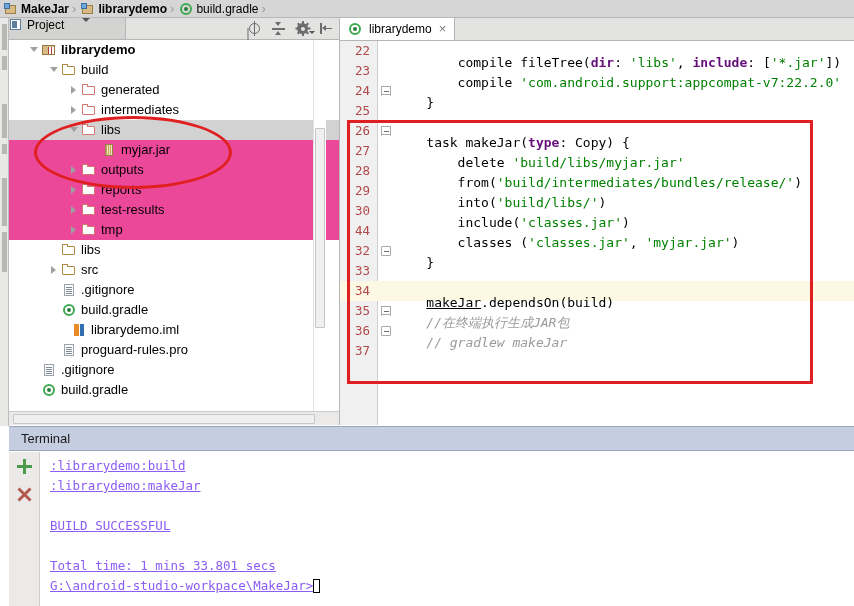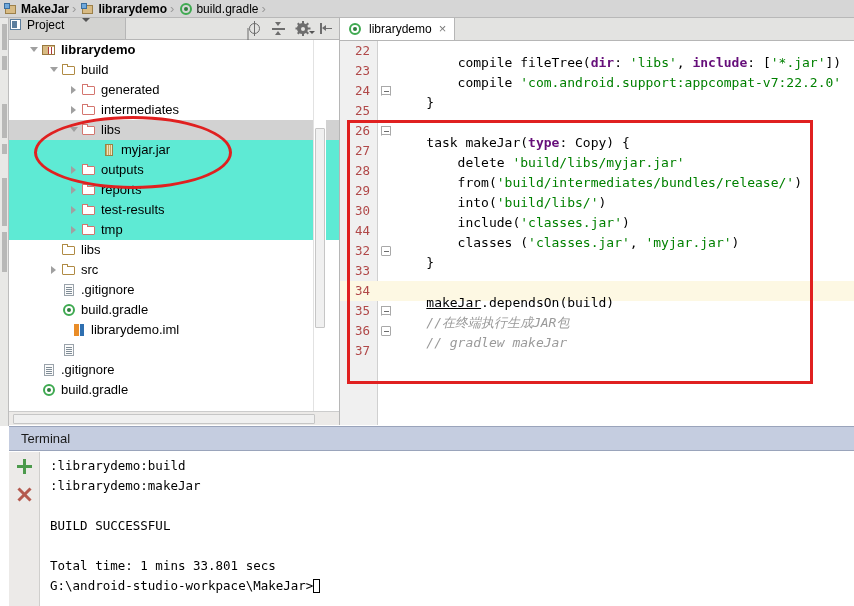--- a/index.html
+++ b/index.html
@@ -229,21 +229,21 @@
     position: relative;
     height: 20px;
     display: flex; align-items: center;
     white-space: nowrap;
     font-size: 13px;
     line-height: 20px;
   }
   .node .nlabel { font-size: 13px; }
   .node.bold .nlabel { font-weight: bold; }
   .node.sel { background: #d2d2d2; }
-  .node.hl  { background: #5eead4; }
+  .node.hl  { background: #ec4899; }
   .twisty {
     width: 14px; height: 20px; position: relative; flex: 0 0 auto;
   }
   .twisty.closed::after {
     content:""; position:absolute; left:4px; top:6px;
     width:0;height:0;
     border-top:4px solid transparent; border-bottom:4px solid transparent;
     border-left:5px solid #a0a0a0;
   }
   .twisty.open::after {
@@ -519,22 +519,23 @@
     padding-top: 4px;
     box-sizing: border-box;
     overflow: hidden;
   }
   .trow {
     height: 20px; line-height: 20px;
     padding-left: 9px;
     white-space: pre;
     font-family: "DejaVu Sans Mono", monospace;
     font-size: 12.5px;
-    color: #000000;
+    color: #8b5cf6;
     position: relative;
+    text-decoration: underline;
   }
   .tcursor {
     display: inline-block;
     width: 7px; height: 14px;
     border: 1px solid #000;
     vertical-align: -3px;
     box-sizing: border-box;
     background: #fff;
   }
 </style>
@@ -672,20 +673,21 @@
           <span class="nlabel">build.gradle</span>
         </div>
         <div class="node" style="padding-left: 48px;">
           <span class="twisty"></span>
           <span class="nicon ic-iml"></span>
           <span class="nlabel">librarydemo.iml</span>
         </div>
         <div class="node" style="padding-left: 38px;">
           <span class="twisty"></span>
           <span class="nicon ic-file"></span>
+          <span class="nlabel">proguard-rules.pro</span>
         </div>
         <div class="node" style="padding-left: 18px;">
           <span class="twisty"></span>
           <span class="nicon ic-file"></span>
           <span class="nlabel">.gitignore</span>
         </div>
         <div class="node" style="padding-left: 18px;">
           <span class="twisty"></span>
           <span class="nicon ic-gradlefile"></span>
           <span class="nlabel">build.gradle</span>

